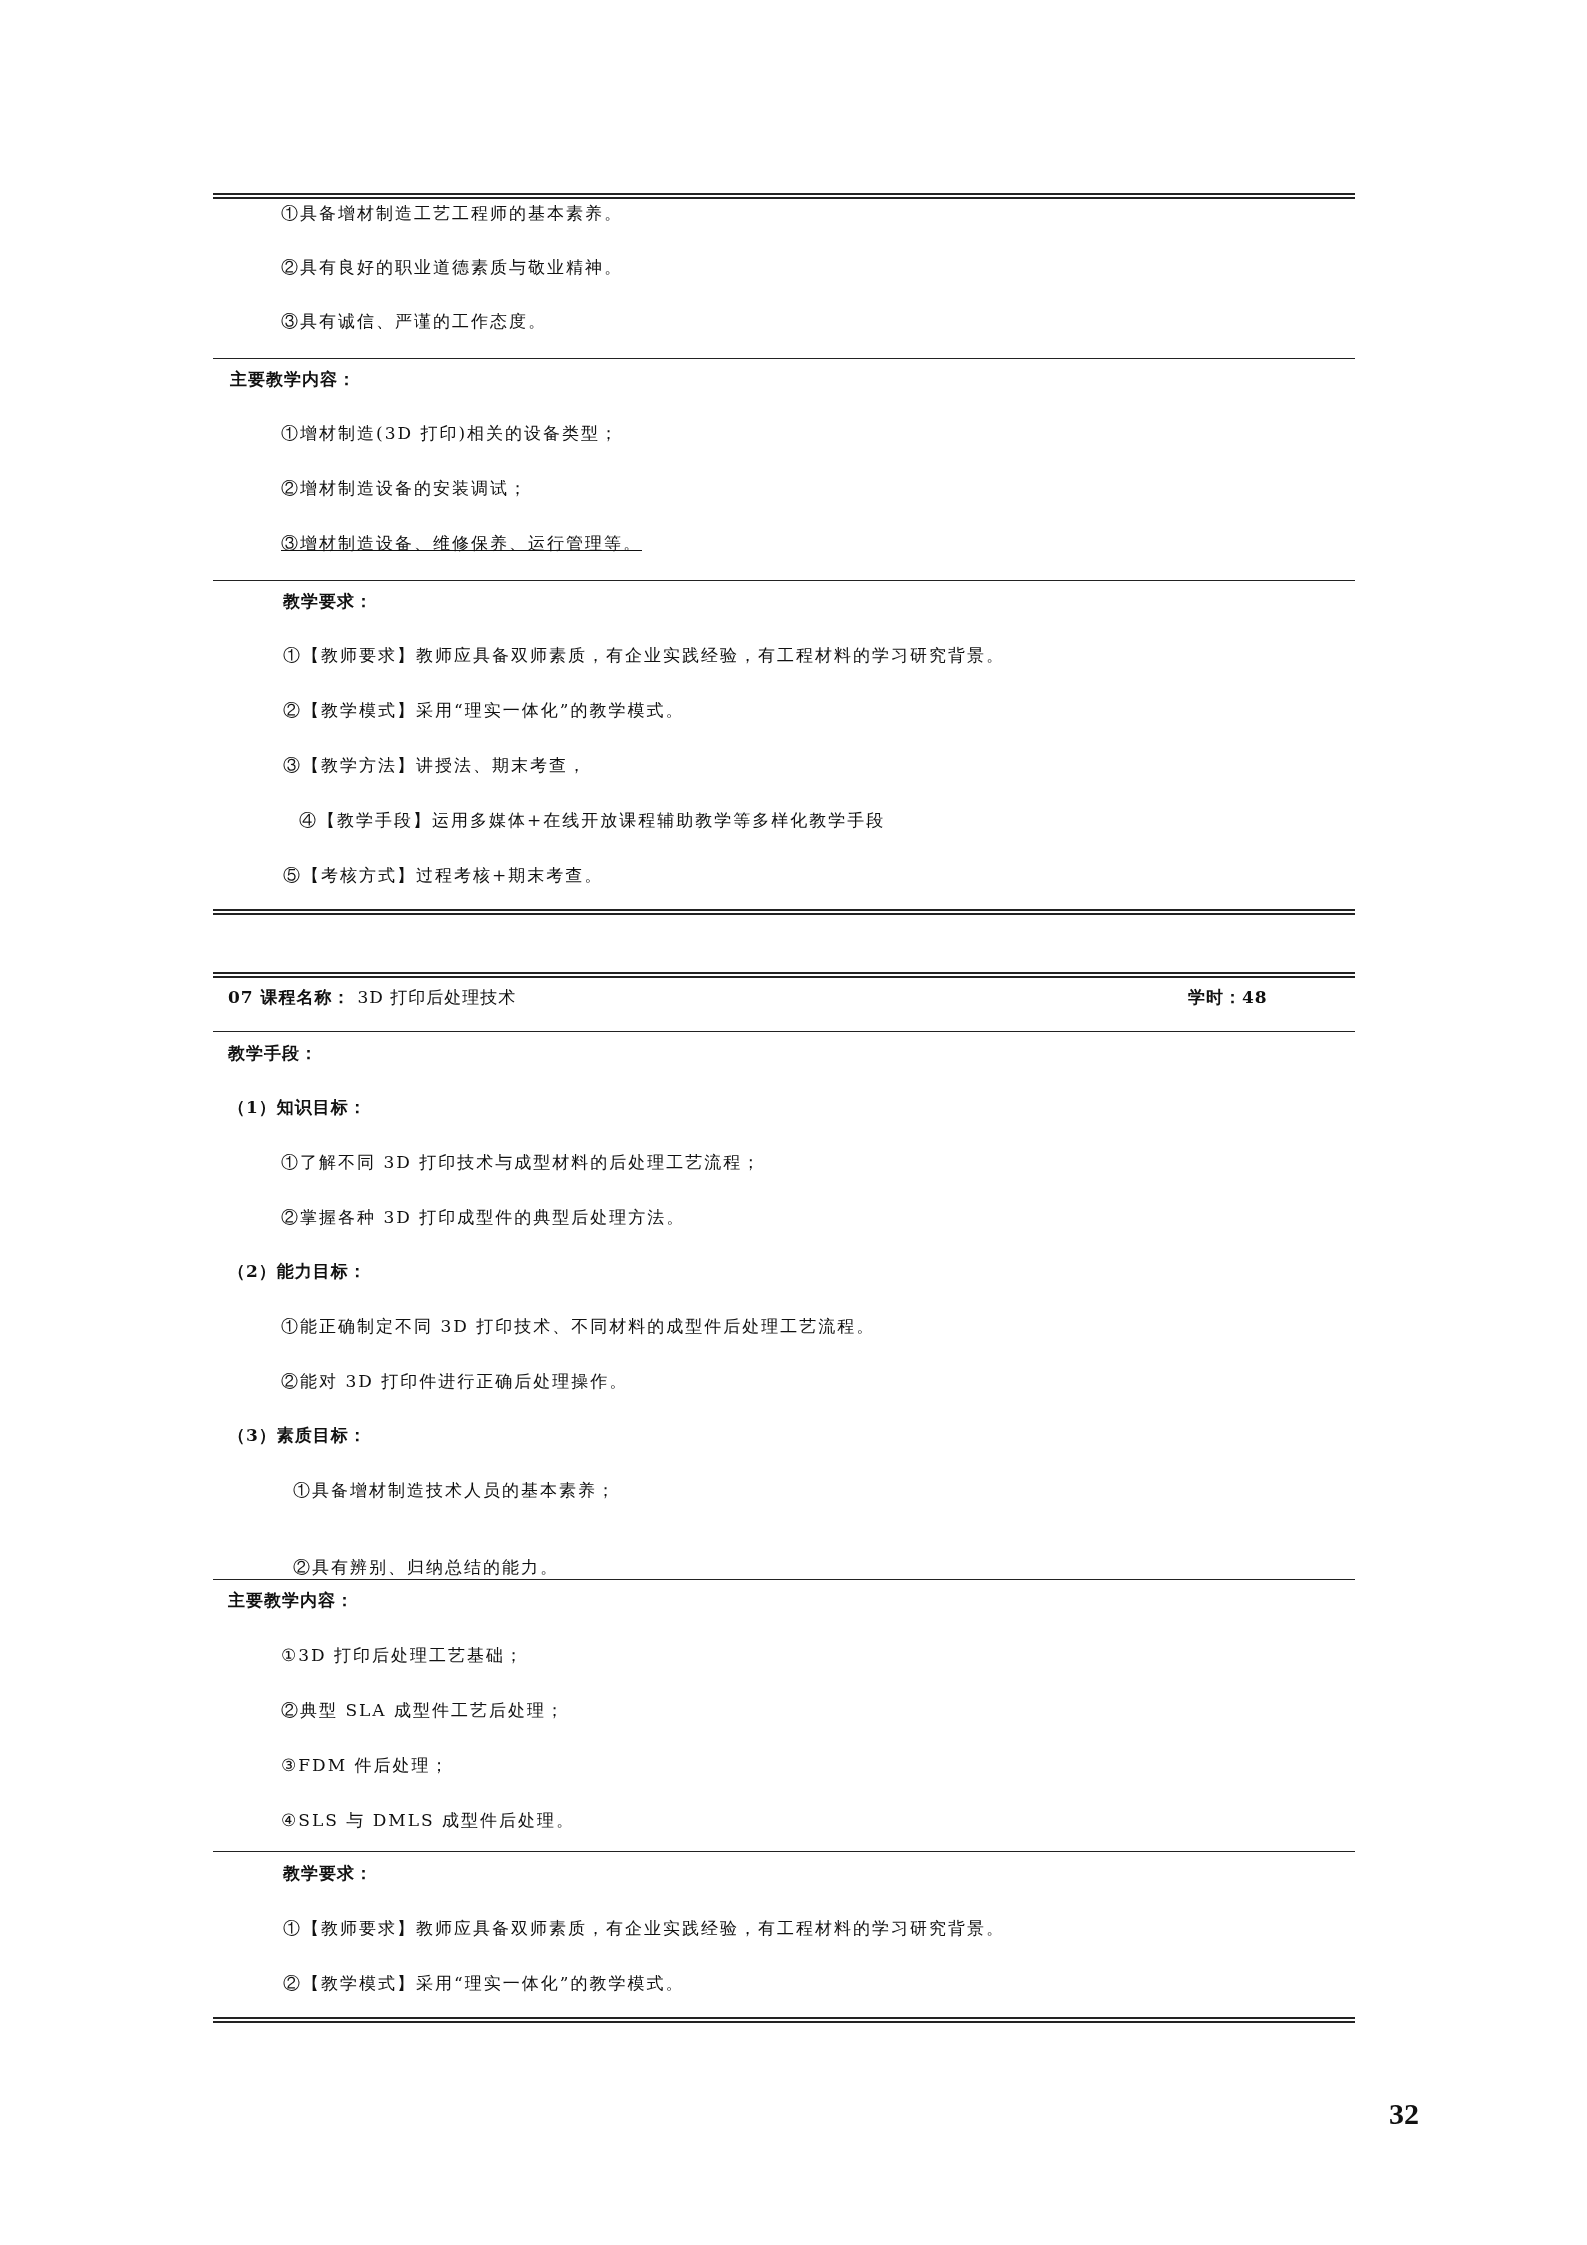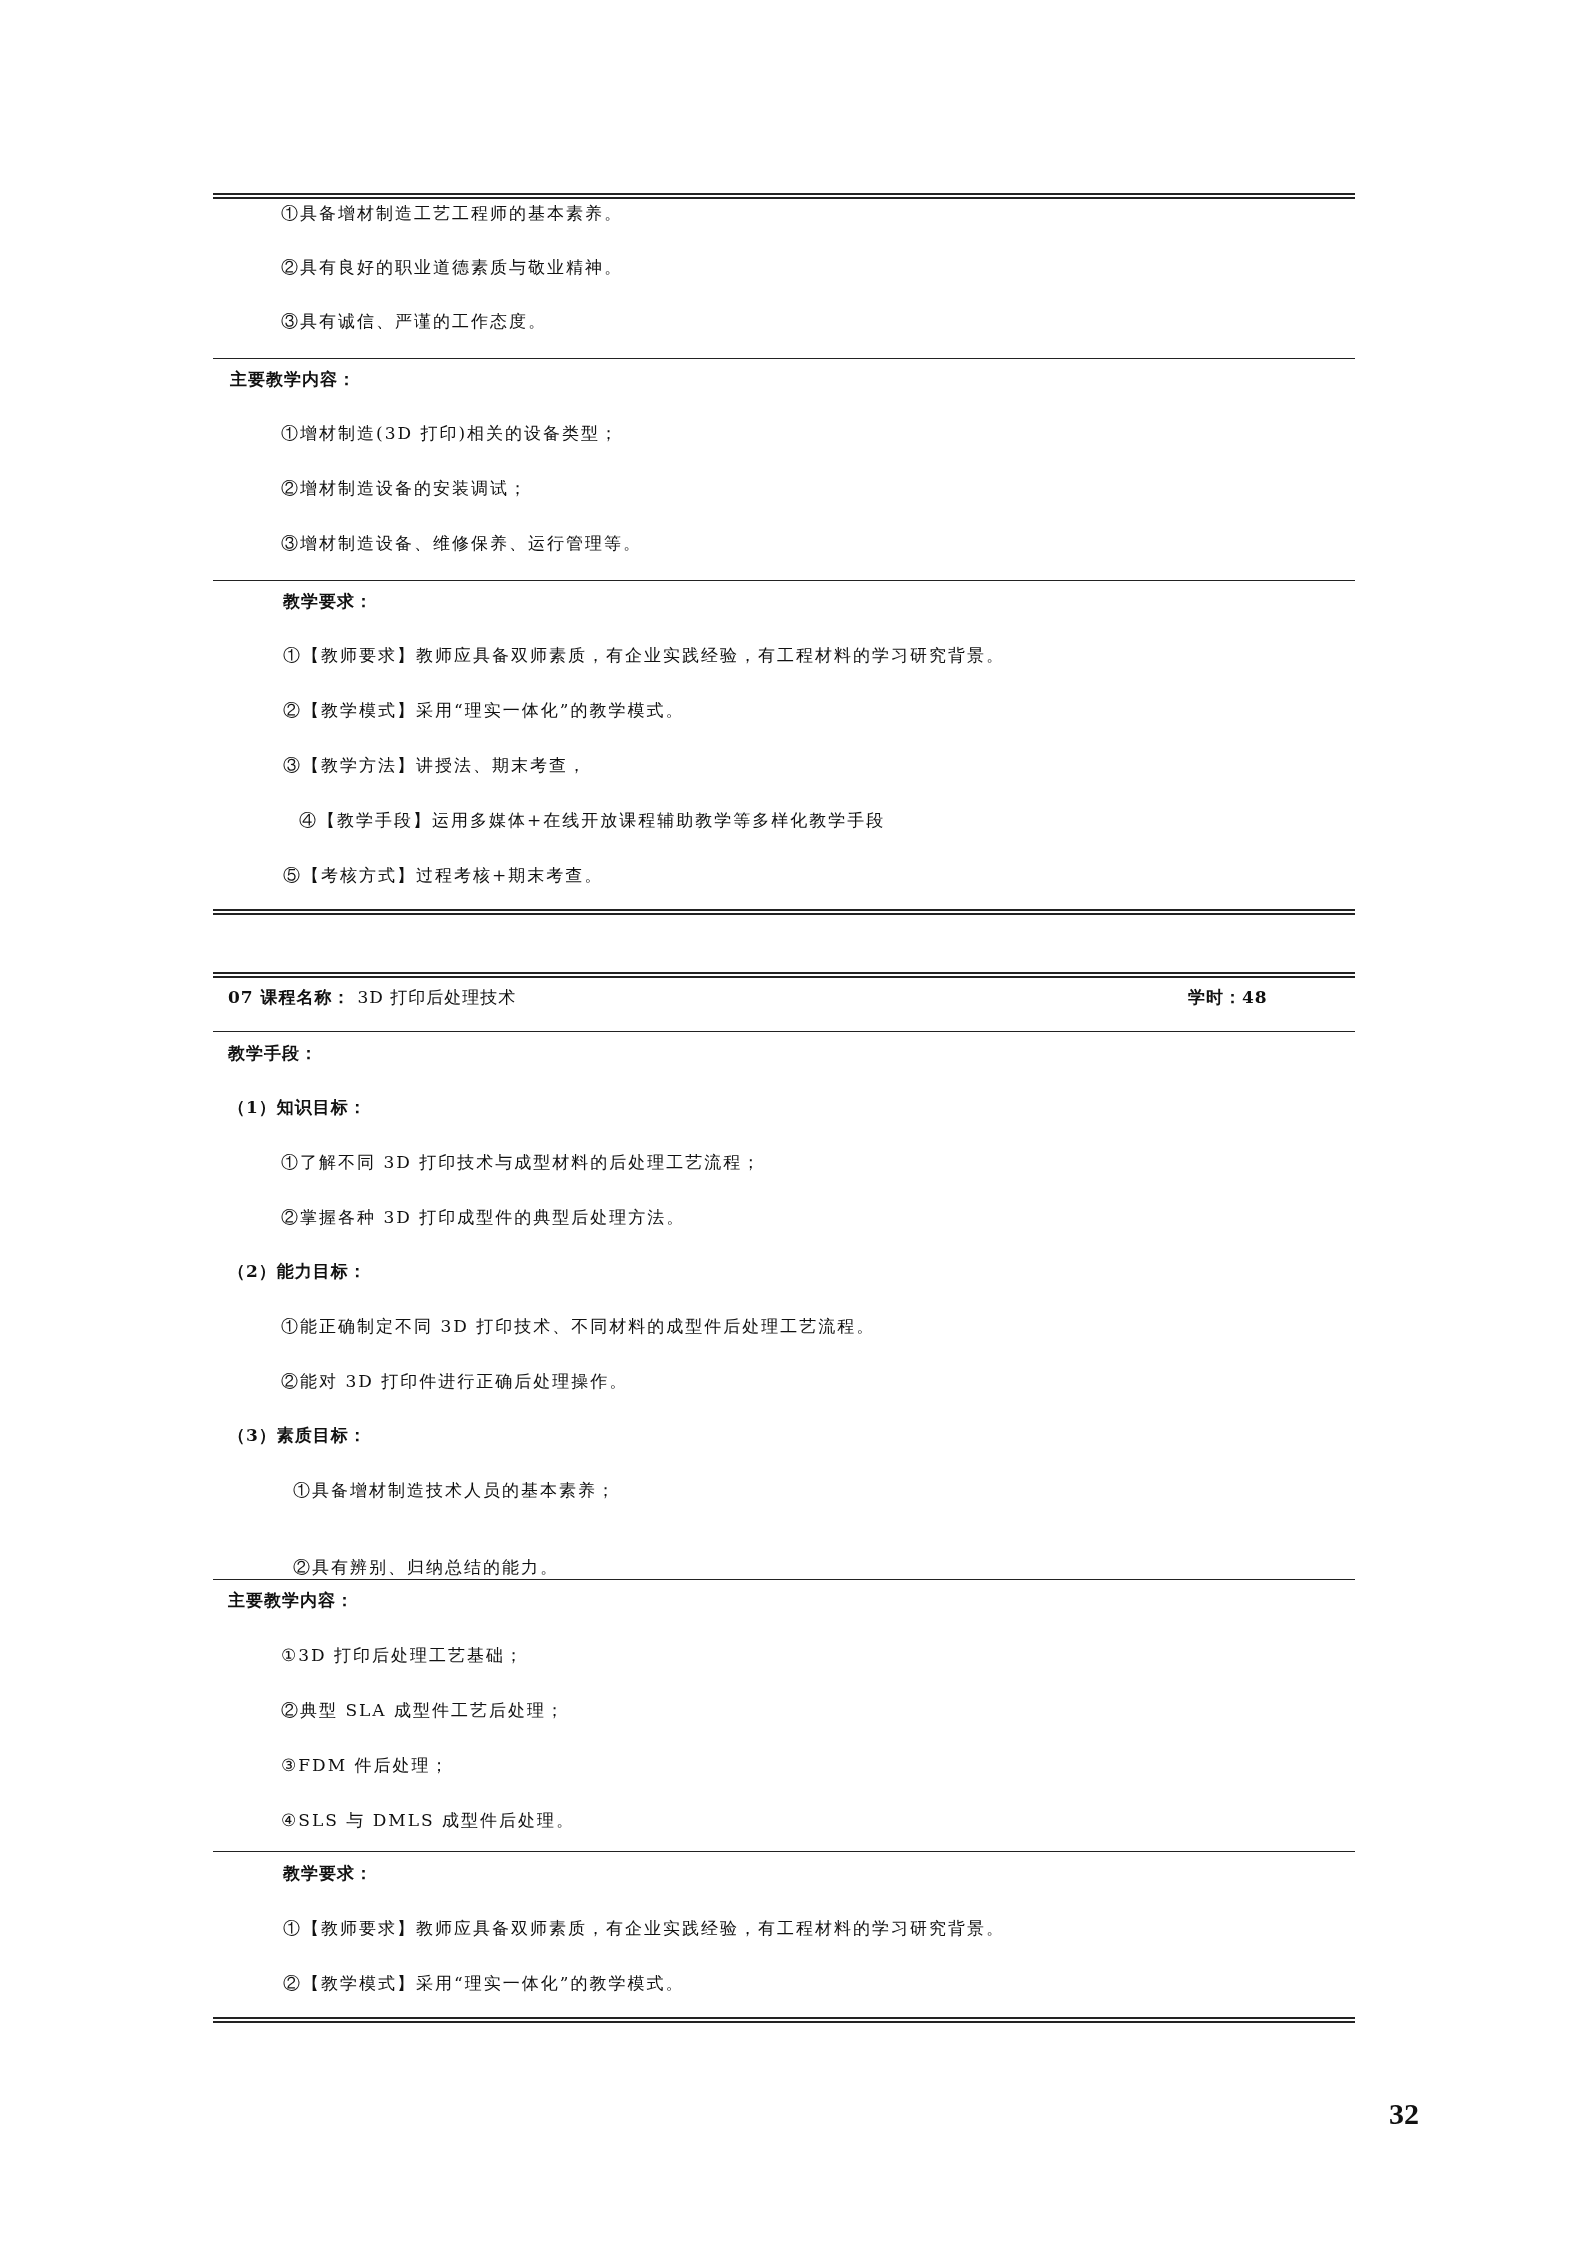--- a/index.html
+++ b/index.html
@@ -70,21 +70,21 @@
 
   <div class="line indent1" style="top:198px;">①具备增材制造工艺工程师的基本素养。</div>
   <div class="line indent1" style="top:252px;">②具有良好的职业道德素质与敬业精神。</div>
   <div class="line indent1" style="top:306px;">③具有诚信、严谨的工作态度。</div>
 
   <div class="rule-single" style="top:358px;"></div>
 
   <div class="line indent0 bold" style="top:364px;">主要教学内容：</div>
   <div class="line indent1" style="top:418px;">①增材制造(3D 打印)相关的设备类型；</div>
   <div class="line indent1" style="top:473px;">②增材制造设备的安装调试；</div>
-  <div class="line indent1" style="top:528px;">③增材制造设备、维修保养、运行管理等。</div>
+  <div class="line indent1" style="top:528px;text-decoration:underline;">③增材制造设备、维修保养、运行管理等。</div>
 
   <div class="rule-single" style="top:580px;"></div>
 
   <div class="line indent-req bold" style="top:586px;">教学要求：</div>
   <div class="line indent-req" style="top:640px;">①【教师要求】教师应具备双师素质，有企业实践经验，有工程材料的学习研究背景。</div>
   <div class="line indent-req" style="top:695px;">②【教学模式】采用“理实一体化”的教学模式。</div>
   <div class="line indent-req" style="top:750px;">③【教学方法】讲授法、期末考查，</div>
   <div class="line indent-req" style="top:805px;margin-left:16px;">④【教学手段】运用多媒体+在线开放课程辅助教学等多样化教学手段</div>
   <div class="line indent-req" style="top:860px;">⑤【考核方式】过程考核+期末考查。</div>
 

